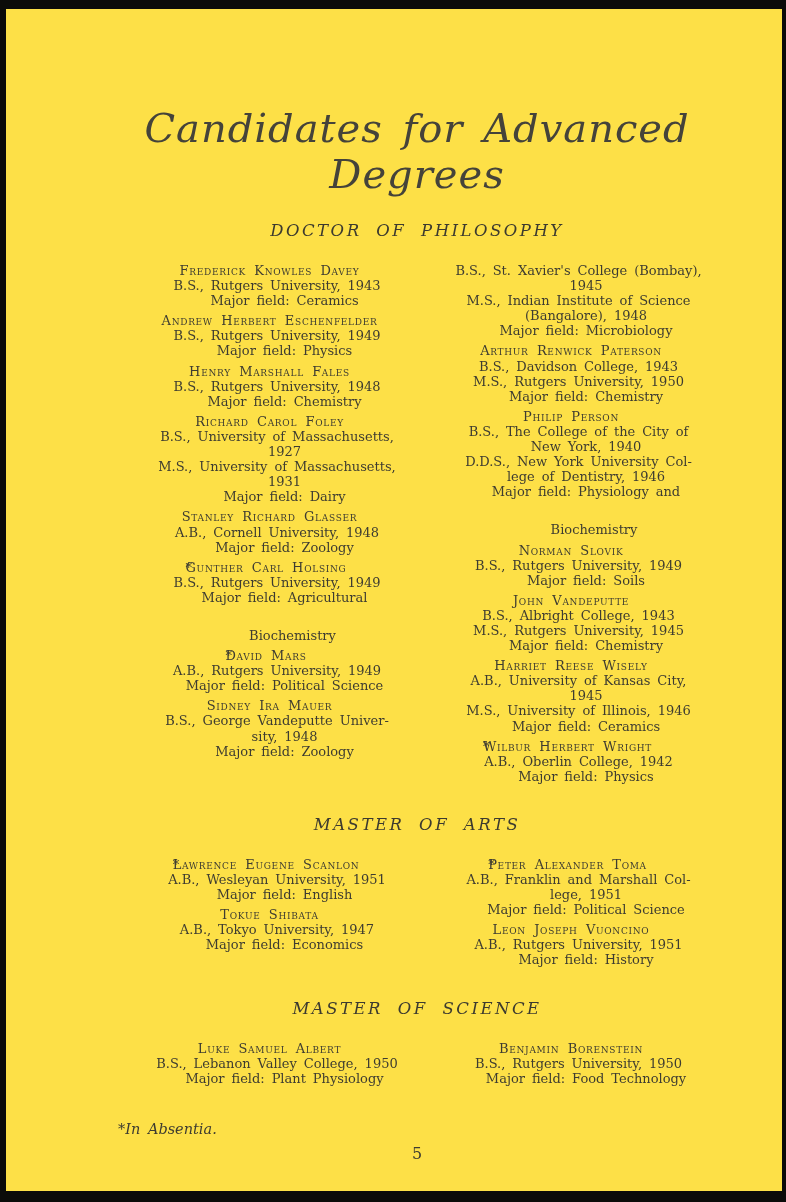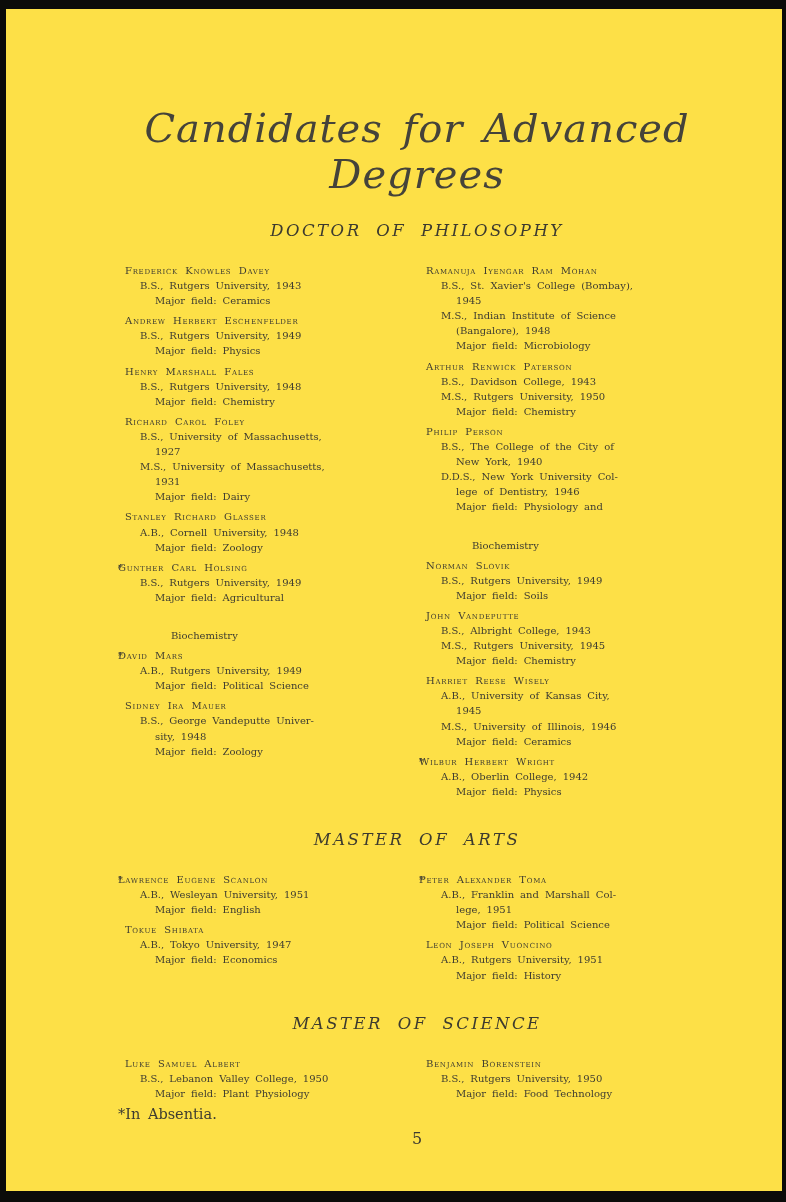--- a/index.html
+++ b/index.html
@@ -53,41 +53,44 @@
   .section-heading.later { margin-top: 26px; }
   .cols {
     display: flex;
     margin-top: 23px;
   }
   .col { box-sizing: border-box; }
   .col.left  { width: 302px; padding-left: 7px; }
   .col.right { width: 296px; margin-left: 12px; }
   .entry {
     margin: 0 0 5px 0;
-    font-size: 10px;
+    font-size: 13px;
     line-height: 15.1px;
+    text-align: center;
   }
   .name {
     font-variant: small-caps;
     letter-spacing: 0.7px;
     word-spacing: 3.5px;
     white-space: nowrap;
   }
   .ast {
     display: inline-block;
     width: 0;
     margin-left: -7px;
     letter-spacing: 0;
   }
   .ln { word-spacing: 2.8px; white-space: nowrap; }
   .i1 { padding-left: 15px; }
   .i2 { padding-left: 30px; }
   .i3 { padding-left: 46px; margin-top: 23px; }
   .footnote {
+    margin-top: 30px;
     padding-left: 0;
+    font-style: italic;
     font-size: 14.5px;
     word-spacing: 3px;
   }
   .page-number {
     margin-top: 7px;
     text-align: center;
     font-size: 16px;
   }
 </style>
 </head>
@@ -142,21 +145,20 @@
               </article>
               <article class="entry">
                 <div class="name"><span>Sidney Ira Mauer</span></div>
                 <div class="ln i1">B.S., George Vandeputte Univer-</div>
                 <div class="ln i2">sity, 1948</div>
                 <div class="ln i2">Major field: Zoology</div>
               </article>
             </div>
             <div class="col right">
               <article class="entry">
-                <div class="name"><span>Ramanuja Iyengar Ram Mohan</span></div>
                 <div class="ln i1">B.S., St. Xavier's College (Bombay),</div>
                 <div class="ln i2">1945</div>
                 <div class="ln i1">M.S., Indian Institute of Science</div>
                 <div class="ln i2">(Bangalore), 1948</div>
                 <div class="ln i2">Major field: Microbiology</div>
               </article>
               <article class="entry">
                 <div class="name"><span>Arthur Renwick Paterson</span></div>
                 <div class="ln i1">B.S., Davidson College, 1943</div>
                 <div class="ln i1">M.S., Rutgers University, 1950</div>

